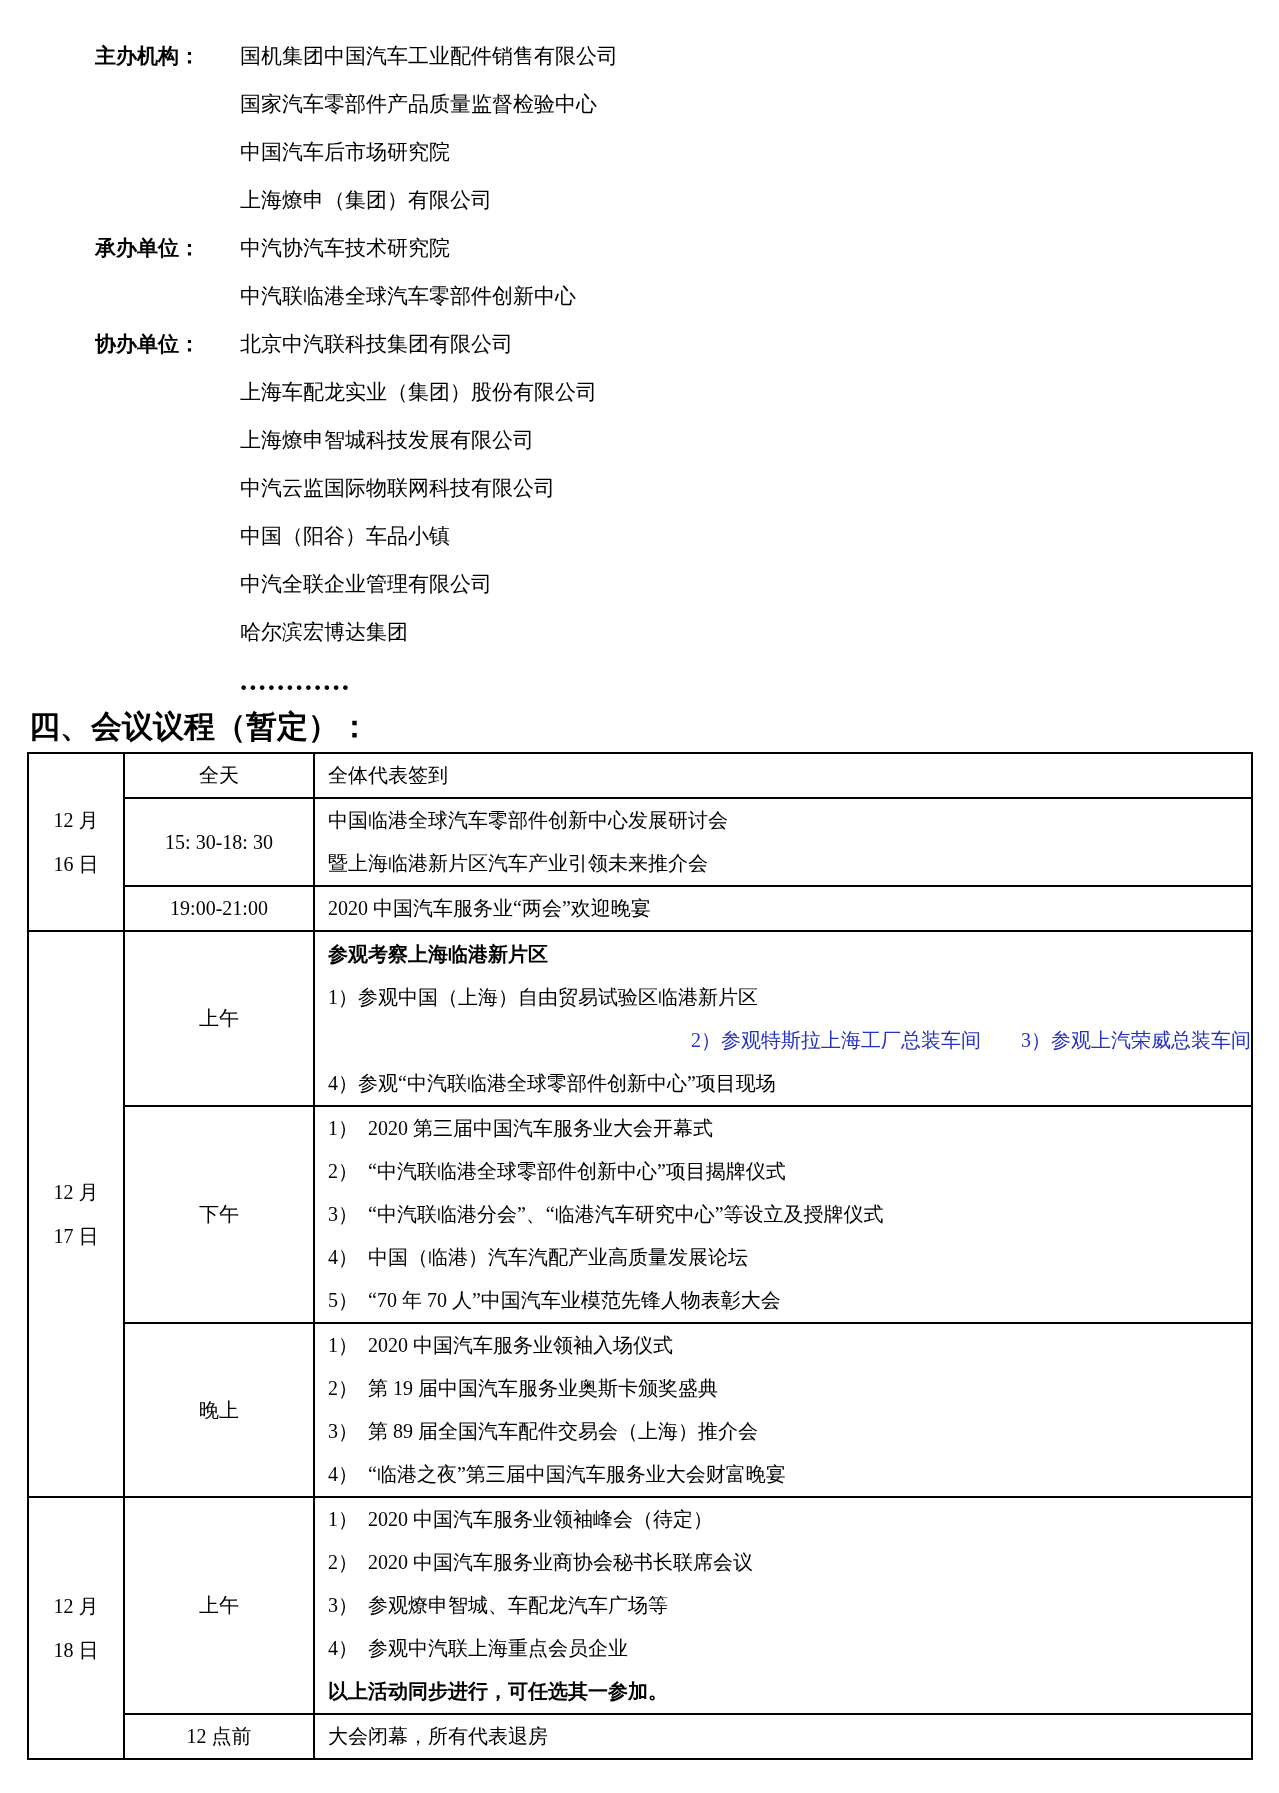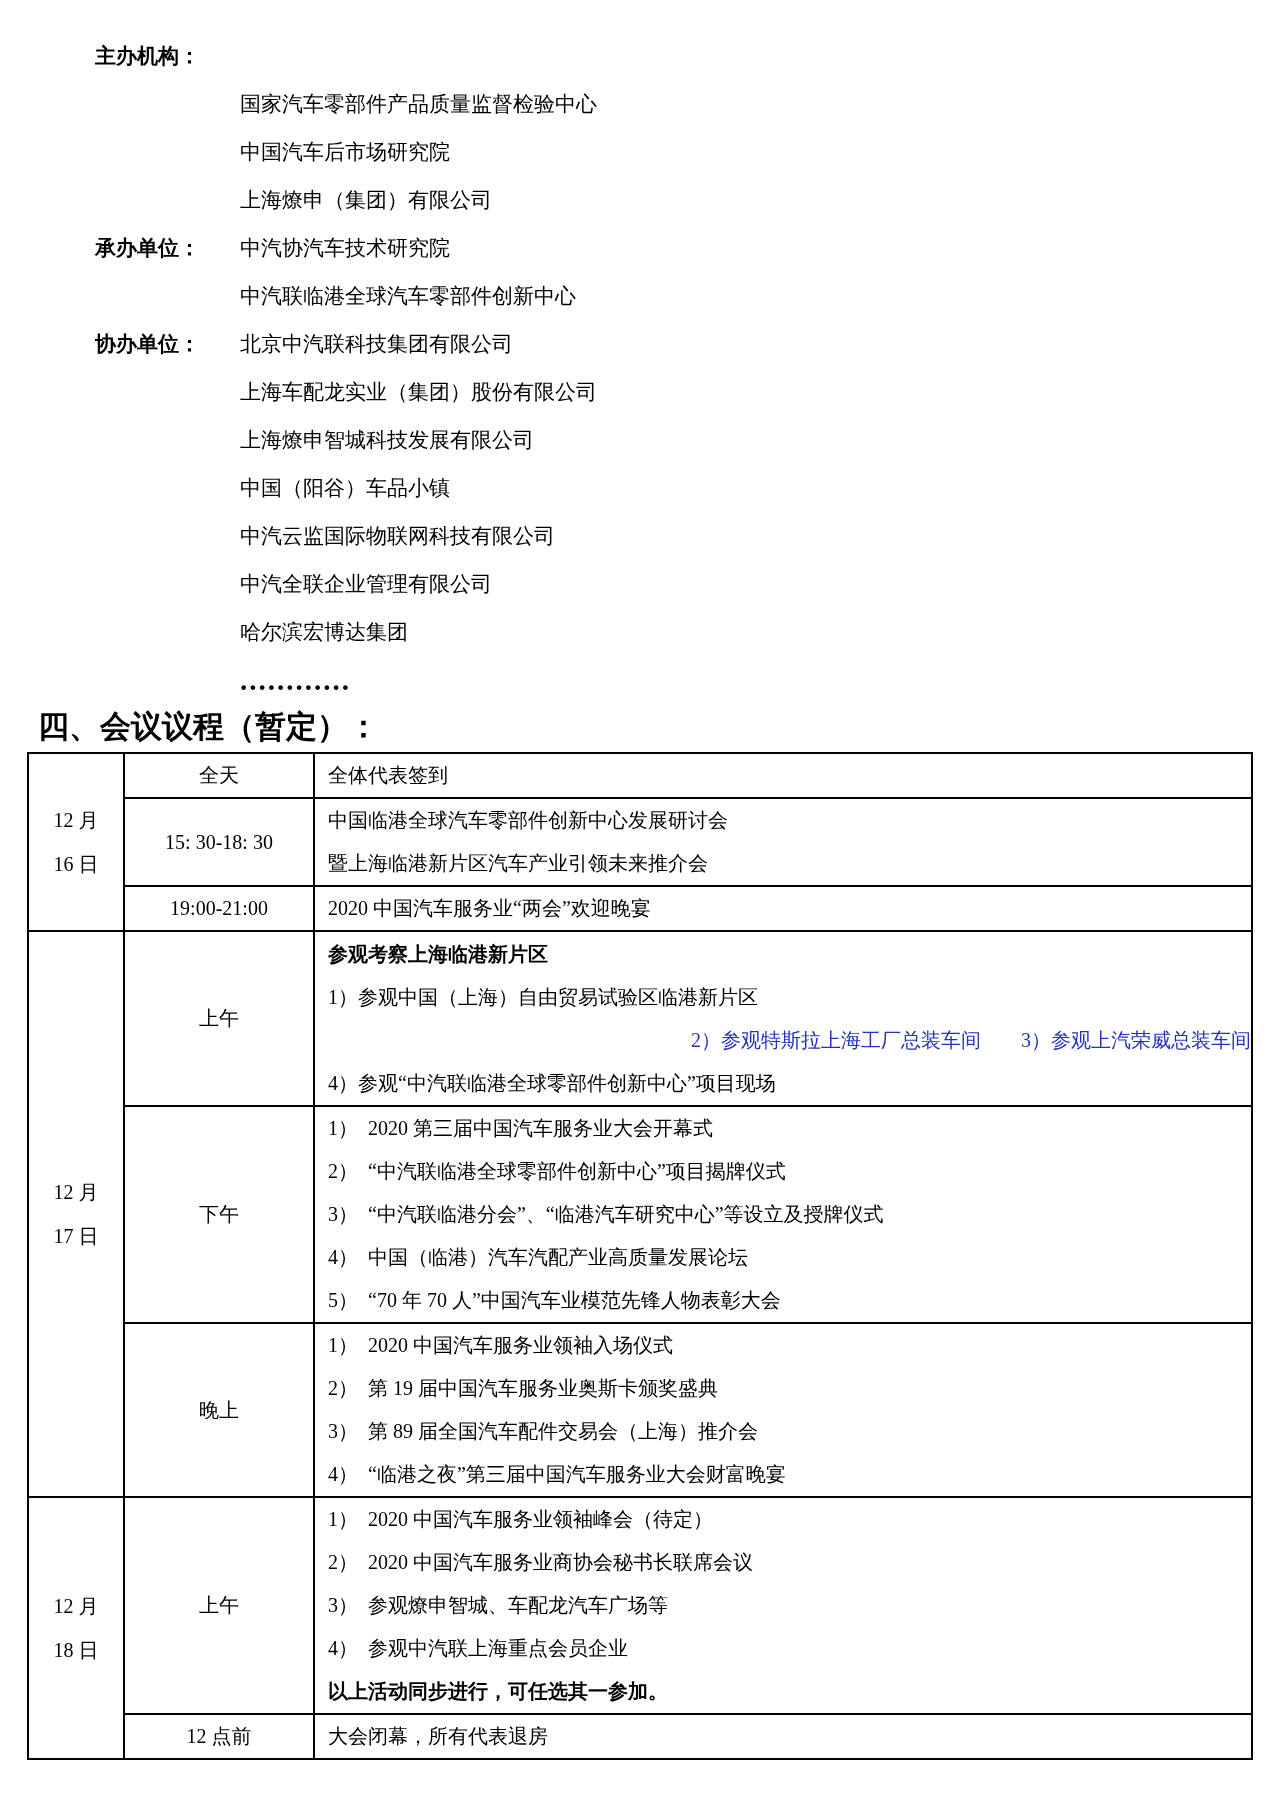--- a/index.html
+++ b/index.html
@@ -5,46 +5,46 @@
   html,body{margin:0;padding:0;}
   body{
     width:1279px;height:1793px;background:#ffffff;color:#000;
     font-family:"Liberation Serif","DejaVu Serif",serif;
     overflow:hidden;
   }
   .top-block{padding-top:32px;}
   .org-line{position:relative;padding-left:240px;font-size:21px;line-height:48px;height:48px;white-space:pre;}
   .org-label{position:absolute;left:95px;top:0;font-weight:bold;}
   .ellipsis-line{padding-left:240px;font-size:29px;line-height:48px;height:48px;font-weight:bold;letter-spacing:2px;}
-  .section-title{padding-left:38px;font-size:31px;font-weight:bold;line-height:42px;height:46px;margin-top:2px;}
+  .section-title{padding-left:29px;font-size:31px;font-weight:bold;line-height:42px;height:46px;margin-top:2px;}
   .agenda-table{border-collapse:collapse;table-layout:fixed;margin-left:27px;width:1226px;}
   .agenda-table td{border:2px solid #000;padding:0;vertical-align:middle;font-size:20px;}
   td.date-cell{width:94px;text-align:center;}
   .date-line{line-height:44px;white-space:pre;}
   td.time-cell{width:188px;text-align:center;white-space:pre;}
   td.content-cell{padding-left:13px;}
   .content-line{line-height:43px;white-space:pre;}
   .bold{font-weight:bold;}
 </style>
 </head>
 <body>
 
 <div class="top-block">
   <div>
-      <div class="org-line"><span class="org-label">主办机构：</span></div>
+      <div class="org-line"><span class="org-label">主办机构：</span><span class="org-name">国机集团中国汽车工业配件销售有限公司</span></div>
       <div class="org-line"><span class="org-name">国家汽车零部件产品质量监督检验中心</span></div>
       <div class="org-line"><span class="org-name">中国汽车后市场研究院</span></div>
       <div class="org-line"><span class="org-name">上海燎申（集团）有限公司</span></div>
       <div class="org-line"><span class="org-label">承办单位：</span><span class="org-name">中汽协汽车技术研究院</span></div>
       <div class="org-line"><span class="org-name">中汽联临港全球汽车零部件创新中心</span></div>
       <div class="org-line"><span class="org-label">协办单位：</span><span class="org-name">北京中汽联科技集团有限公司</span></div>
       <div class="org-line"><span class="org-name">上海车配龙实业（集团）股份有限公司</span></div>
       <div class="org-line"><span class="org-name">上海燎申智城科技发展有限公司</span></div>
+      <div class="org-line"><span class="org-name">中汽云监国际物联网科技有限公司</span></div>
       <div class="org-line"><span class="org-name">中国（阳谷）车品小镇</span></div>
-      <div class="org-line"><span class="org-name">中汽云监国际物联网科技有限公司</span></div>
       <div class="org-line"><span class="org-name">中汽全联企业管理有限公司</span></div>
       <div class="org-line"><span class="org-name">哈尔滨宏博达集团</span></div>
     </div>
   <div class="ellipsis-line">............</div>
 </div>
 
 <div class="section-title">四、会议议程（暂定）：</div>
 
 <table class="agenda-table">
   <tbody>

